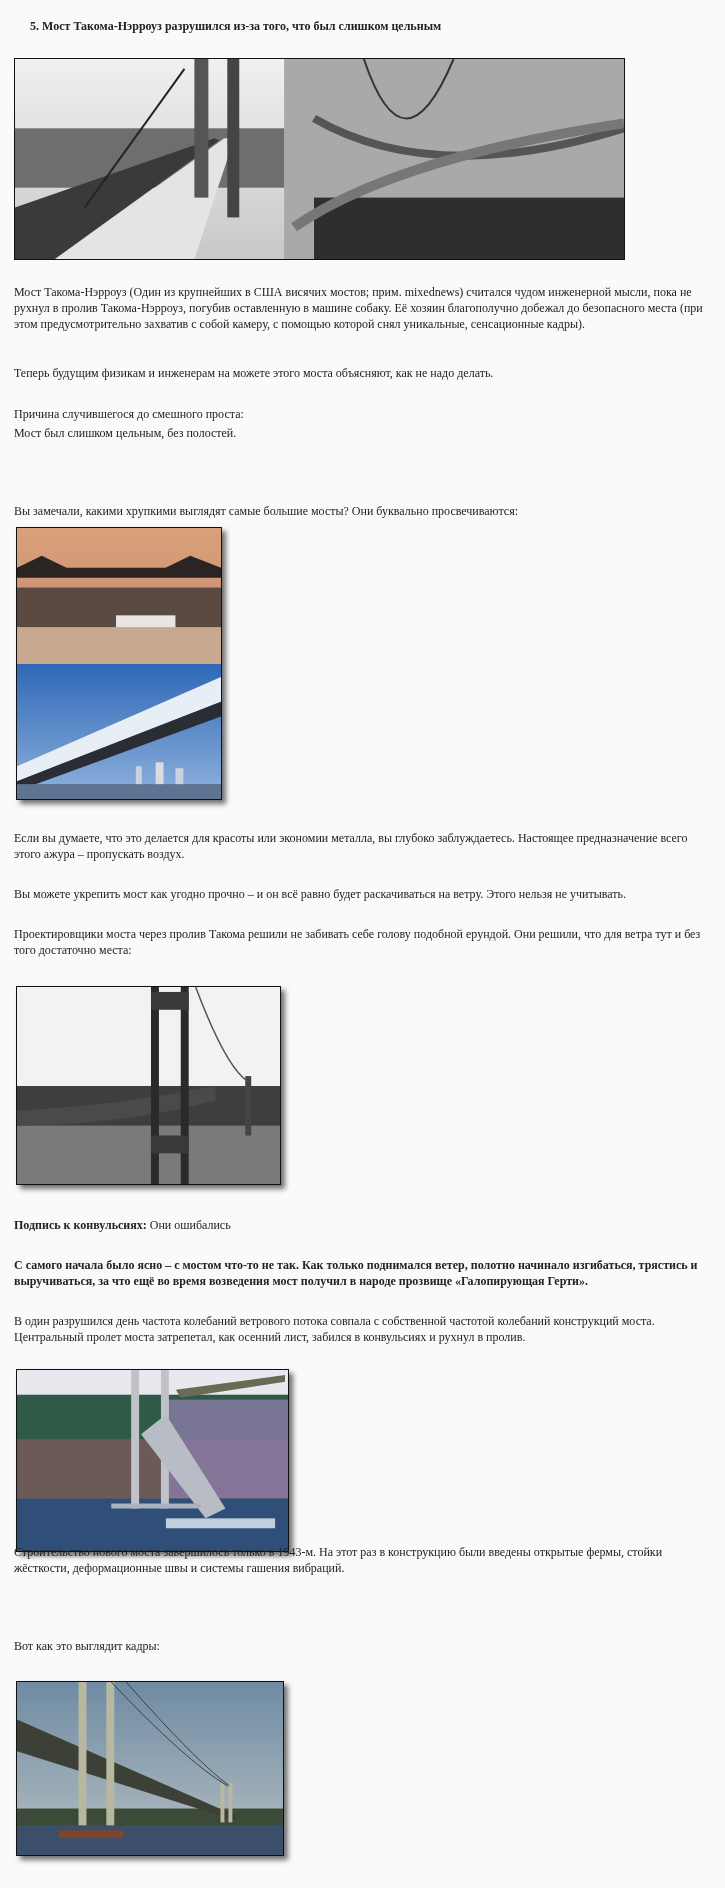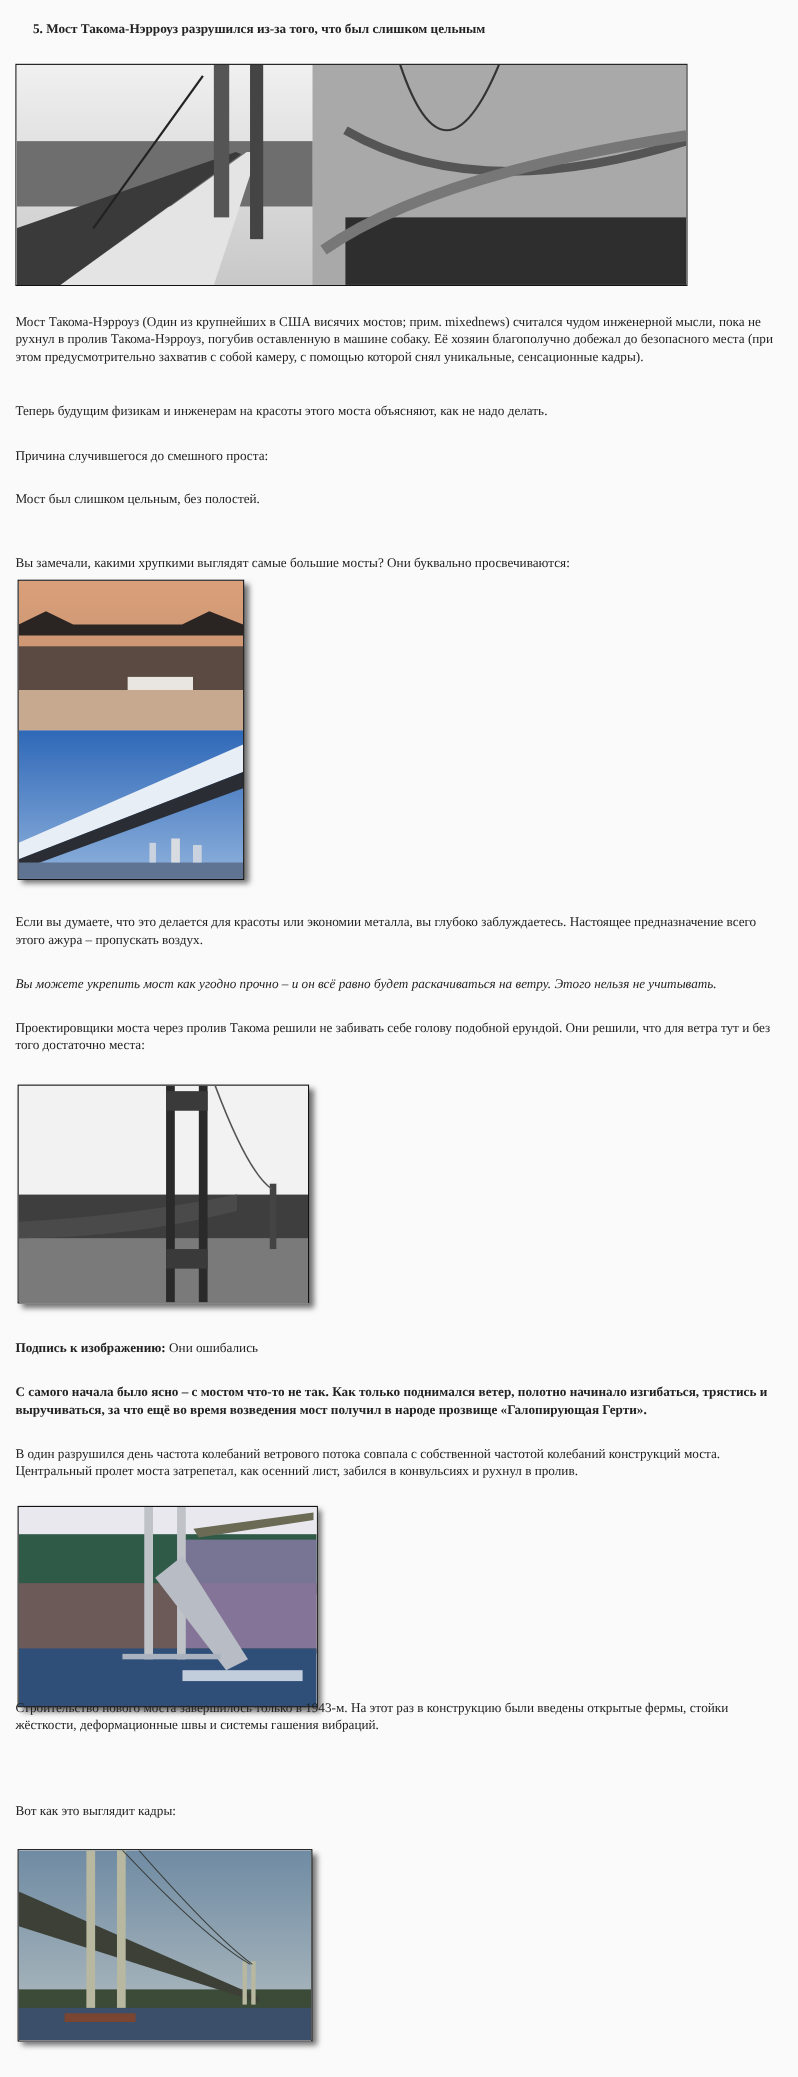--- a/index.html
+++ b/index.html
@@ -50,25 +50,25 @@
     <rect x="213" y="0" width="12" height="160" fill="#444"></rect>
     <path d="M300 60 Q 420 130 611 70" stroke="#555" stroke-width="8" fill="none"></path>
     <path d="M280 170 Q 380 100 611 65" stroke="#777" stroke-width="10" fill="none"></path>
     <path d="M350 0 Q 390 120 440 0" stroke="#333" stroke-width="2" fill="none"></path>
     <line x1="170" y1="10" x2="70" y2="150" stroke="#222" stroke-width="2"></line>
   </svg>
 </div>
 
 <p class="para" style="top:284px;">Мост Такома-Нэрроуз (Один из крупнейших в США висячих мостов;  прим. mixednews) считался чудом инженерной мысли, пока не рухнул в пролив  Такома-Нэрроуз, погубив оставленную в машине собаку. Её хозяин благополучно добежал до безопасного места (при этом предусмотрительно захватив с собой камеру, с помощью которой снял уникальные, сенсационные кадры).</p>
 
-<p class="para" style="top:365px;">Теперь будущим физикам и инженерам на красоты этого моста объясняют, как не надо делать.</p>
+<p class="para" style="top:365px;">Теперь будущим физикам и инженерам на можете этого моста объясняют, как не надо делать.</p>
 
 <p class="para" style="top:406px;">Причина случившегося до смешного проста:</p>
 
-<p class="para" style="top:445px;">Мост был слишком цельным, без полостей.</p>
+<p class="para" style="top:425px;">Мост был слишком цельным, без полостей.</p>
 
 <p class="para" style="top:503px;">Вы замечали, какими хрупкими выглядят самые большие мосты? Они буквально просвечиваются:</p>
 
 <div class="photo shadow" style="left:16px; top:527px; width:206px; height:273px;">
   <svg viewBox="0 0 206 273" preserveAspectRatio="none">
     <defs>
       <linearGradient id="sunset" x1="0" y1="0" x2="0" y2="1">
         <stop offset="0" stop-color="#d9a07a"></stop>
           <stop offset="1" stop-color="#c08a6b"></stop>
       </linearGradient>
@@ -87,41 +87,41 @@
     <polygon points="0,255 206,175 206,190 0,265" fill="#2a2d33"></polygon>
     <rect y="258" width="206" height="15" fill="#5f7392"></rect>
     <rect x="120" y="240" width="6" height="18" fill="#c9d2de"></rect>
     <rect x="140" y="236" width="8" height="22" fill="#d8dbe0"></rect>
     <rect x="160" y="242" width="8" height="16" fill="#c9d2de"></rect>
   </svg>
 </div>
 
 <p class="para" style="top:830px;">Если вы думаете, что это делается для красоты или экономии металла, вы глубоко заблуждаетесь. Настоящее предназначение всего этого ажура – пропускать воздух.</p>
 
-<p class="para" style="top:886px;font-style:italic;">Вы можете укрепить мост как угодно прочно – и он всё равно будет раскачиваться на ветру. Этого нельзя не учитывать.</p>
+<p class="para" style="top:886px;">Вы можете укрепить мост как угодно прочно – и он всё равно будет раскачиваться на ветру. Этого нельзя не учитывать.</p>
 
 <p class="para" style="top:926px;">Проектировщики моста через пролив Такома решили не забивать себе голову подобной ерундой.  Они решили, что для ветра тут и без того достаточно места:</p>
 
 <div class="photo shadow" style="left:16px; top:986px; width:265px; height:199px;">
   <svg viewBox="0 0 265 199" preserveAspectRatio="none">
     <rect width="265" height="199" fill="#f2f2f2"></rect>
     <rect y="100" width="265" height="45" fill="#3e3e3e"></rect>
     <rect y="140" width="265" height="59" fill="#7a7a7a"></rect>
     <path d="M0 125 Q 100 120 200 100 L200 115 Q 100 140 0 140 Z" fill="#4a4a4a"></path>
     <rect x="135" y="0" width="8" height="199" fill="#2a2a2a"></rect>
     <rect x="165" y="0" width="8" height="199" fill="#2a2a2a"></rect>
     <rect x="135" y="5" width="38" height="18" fill="#3a3a3a"></rect>
     <rect x="135" y="150" width="38" height="18" fill="#3a3a3a"></rect>
     <rect x="230" y="90" width="6" height="60" fill="#444"></rect>
     <path d="M180 0 Q 210 80 232 95" stroke="#555" stroke-width="1.5" fill="none"></path>
   </svg>
 </div>
 
 <p class="para" style="top:1217px;">
-  <span class="bold">Подпись к изображению:</span><span> Они ошибались</span>
+  <span class="bold">Подпись к конвульсиях:</span><span> Они ошибались</span>
 </p>
 
 <p class="para" style="top:1257px;font-weight:bold;">С самого начала было ясно – с мостом что-то не так. Как только поднимался ветер,  полотно начинало  изгибаться, трястись и выручиваться, за что ещё во время возведения  мост получил в народе прозвище «Галопирующая Герти».</p>
 
 <p class="para" style="top:1313px;">В один разрушился день частота колебаний ветрового потока совпала с собственной частотой колебаний конструкций моста. Центральный пролет моста затрепетал, как осенний лист, забился в конвульсиях и рухнул в пролив.</p>
 
 <div class="photo shadow" style="left:16px; top:1369px; width:273px; height:183px;">
   <svg viewBox="0 0 273 183" preserveAspectRatio="none">
     <rect width="273" height="183" fill="#e9e8ef"></rect>
     <rect y="25" width="273" height="55" fill="#2f5a48"></rect>

